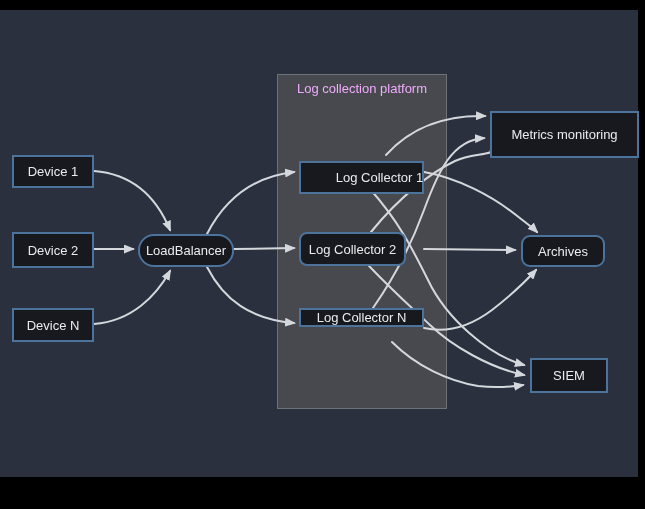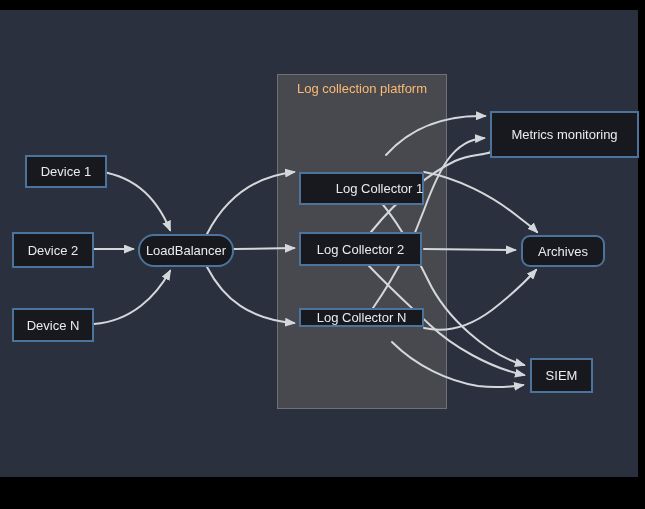--- a/index.html
+++ b/index.html
@@ -14,40 +14,40 @@
     position:absolute;left:0;top:10px;width:638px;height:467px;
     background:#2a303e;
   }
   .platform{
     position:absolute;left:277px;top:74px;width:170px;height:335px;
     background:#47494e;border:1px solid #6e7276;box-sizing:border-box;
     z-index:1;
   }
   .platform-label{
     position:absolute;left:0;top:6px;width:100%;
-    text-align:center;color:#fdba74;font-size:13px;
+    text-align:center;color:#f0abfc;font-size:13px;
   }
   svg.edges{position:absolute;left:0;top:0;z-index:2;pointer-events:none;}
   .node{
     position:absolute;z-index:3;box-sizing:border-box;
     background:#17191e;border:2px solid #4c739c;
     display:flex;align-items:center;justify-content:center;
     color:#e9ecef;font-size:13px;white-space:nowrap;
   }
   .rounded{border-radius:16px;}
-  #n-device1{left:12px;top:155px;width:82px;height:33px;margin-left:13px;}
+  #n-device1{left:12px;top:155px;width:82px;height:33px;}
   #n-device2{left:12px;top:232px;width:82px;height:36px;}
   #n-devicen{left:12px;top:308px;width:82px;height:34px;}
   #n-loadbalancer{left:138px;top:234px;width:96px;height:33px;}
-  #n-collector1{left:299px;top:172px;width:125px;height:33px;padding-left:36px;}
-  #n-collector2{left:299px;top:232px;width:123px;height:34px;}
+  #n-collector1{left:299px;top:161px;width:125px;height:33px;padding-left:36px;}
+  #n-collector2{left:299px;top:232px;width:107px;height:34px;border-radius:8px;}
   #n-collectorn{left:299px;top:308px;width:125px;height:19px;}
   #n-metrics{left:490px;top:111px;width:149px;height:47px;}
   #n-archives{left:521px;top:235px;width:84px;height:32px;border-radius:9px;}
-  #n-siem{left:530px;top:358px;width:63px;height:35px;}
+  #n-siem{left:530px;top:358px;width:78px;height:35px;}
   .edge{fill:none;stroke:#d4d8dc;stroke-width:2;stroke-linecap:round;}
 </style>
 </head>
 <body>
 
 <div class="canvas"></div>
 
 <div class="platform">
   <div class="platform-label">Log collection platform</div>
 </div>

